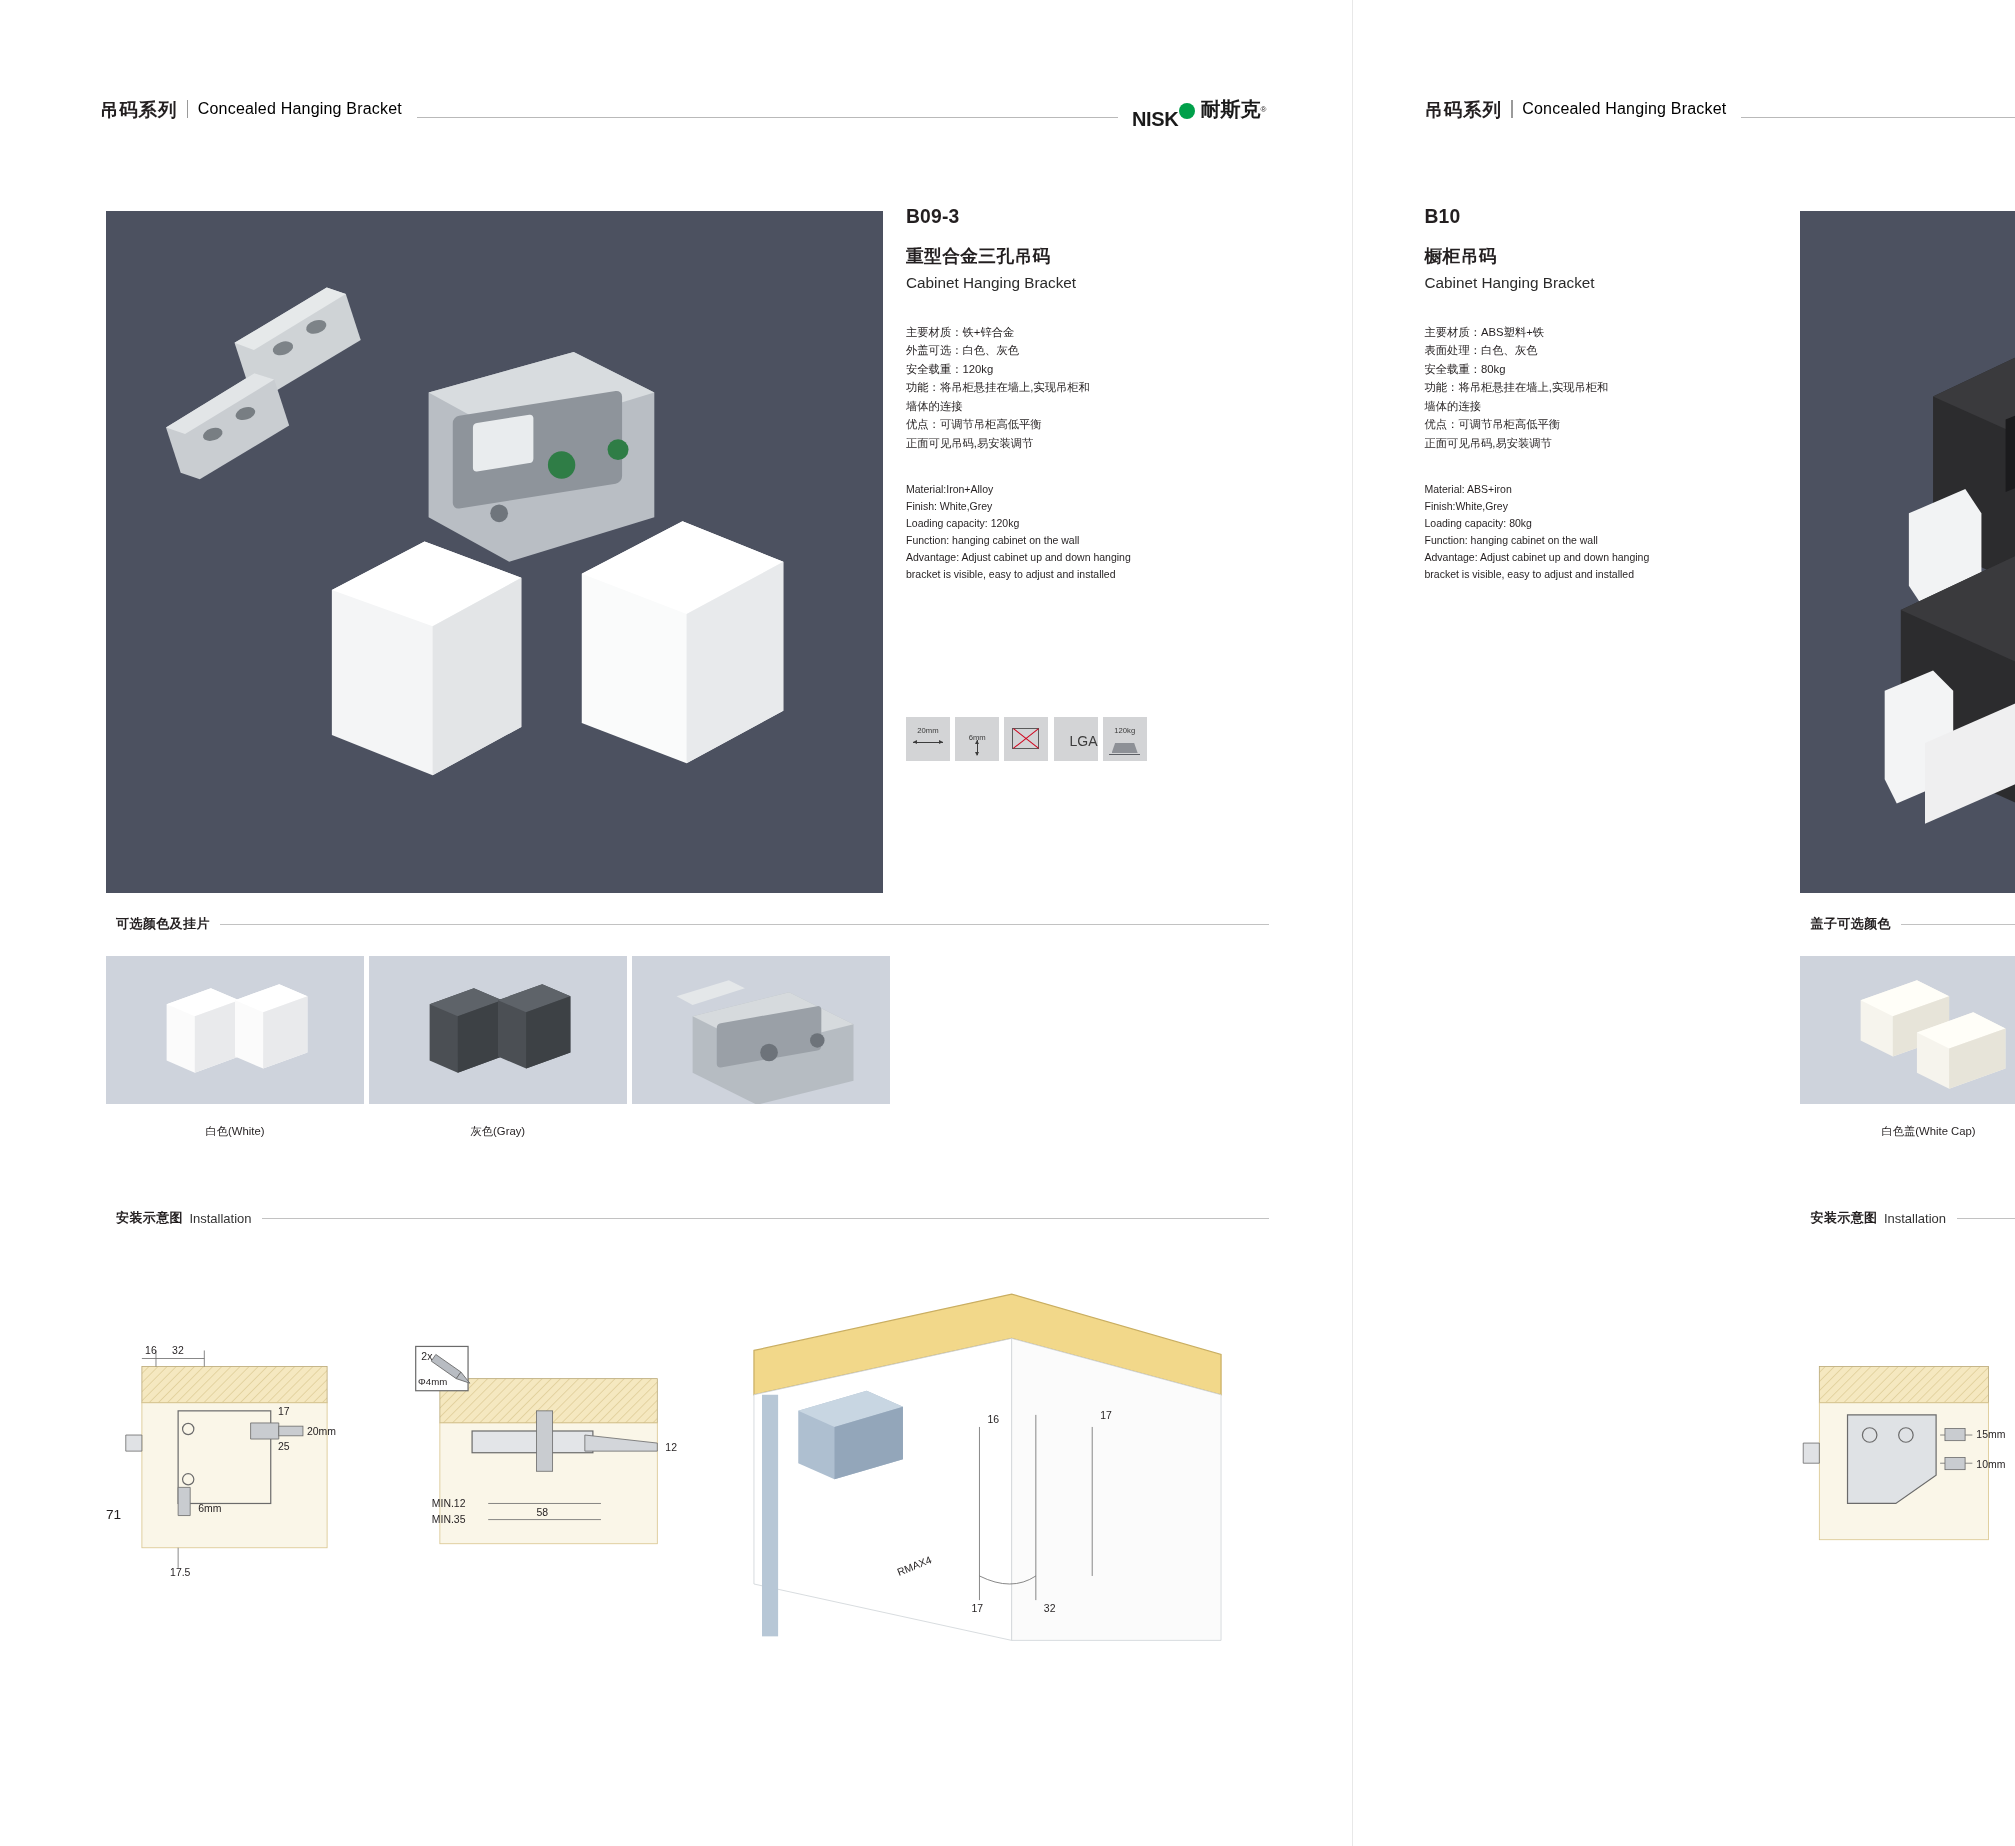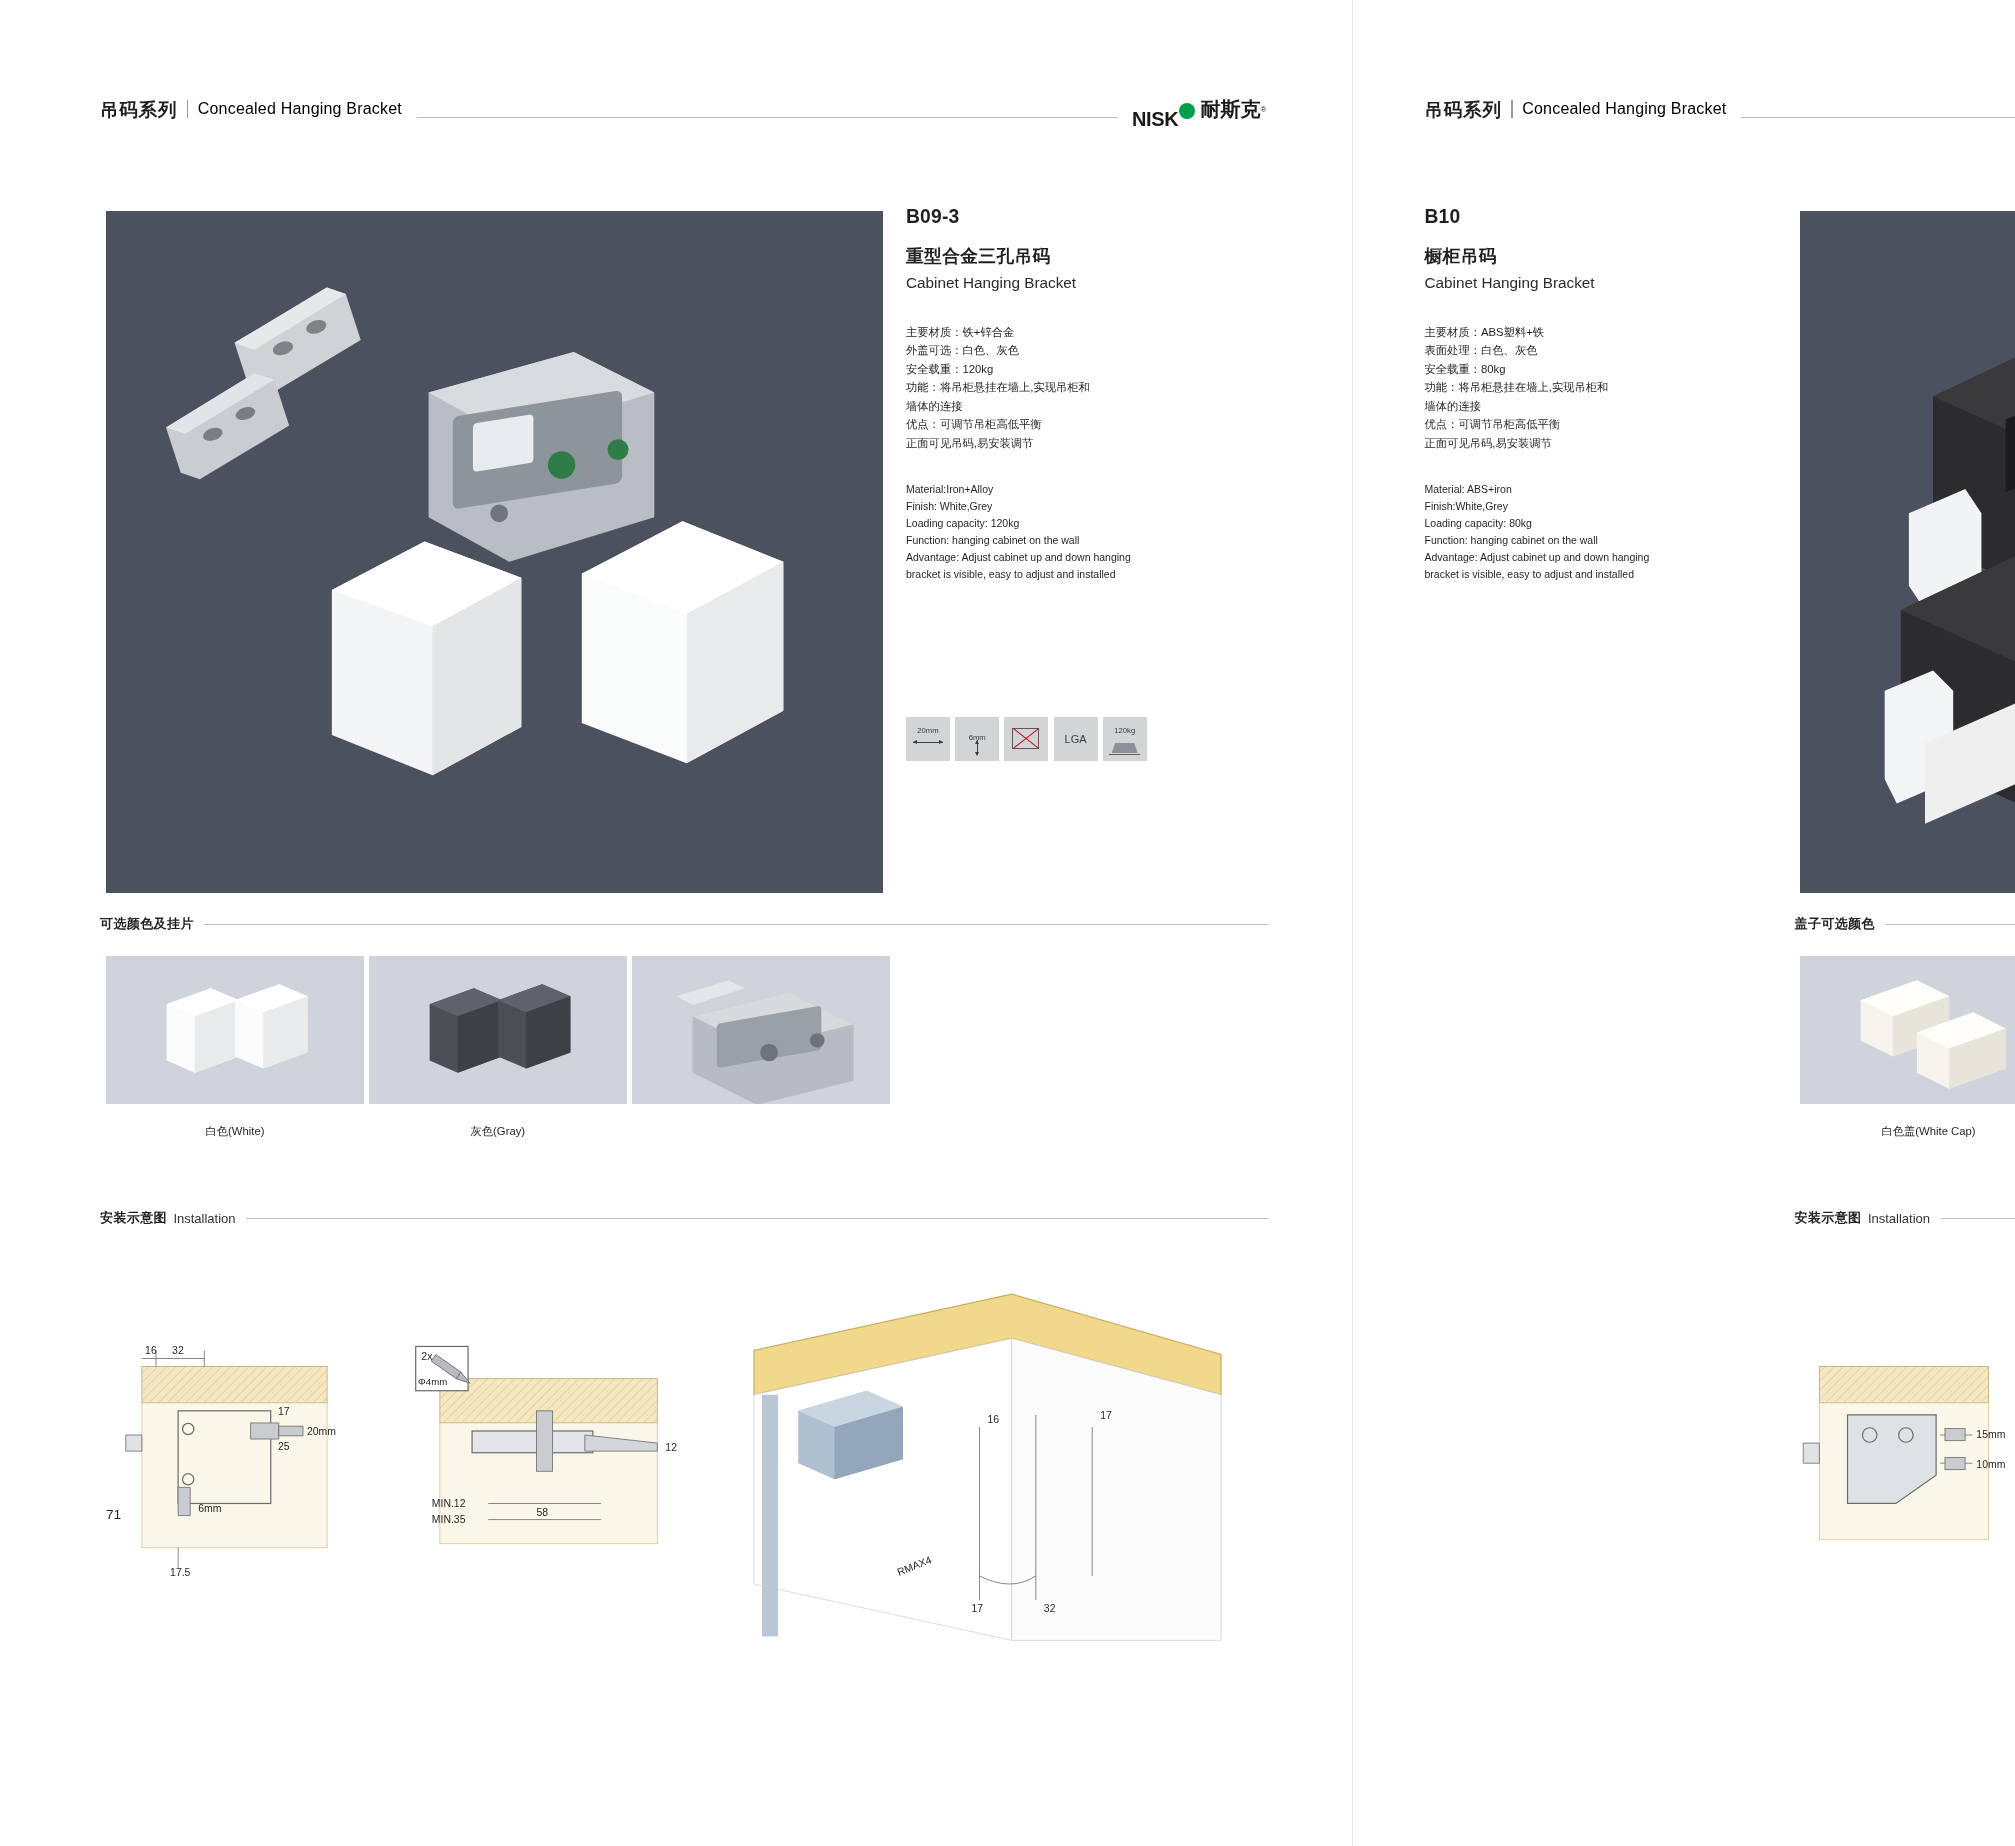--- a/index.html
+++ b/index.html
@@ -108,30 +108,30 @@
   }
   .no-mark:before, .no-mark:after {
     content:""; position:absolute; left:0; top:15.7px; width:32px; height:1.2px; background:#d0021b;
   }
   .no-mark:before { transform: rotate(38deg); }
   .no-mark:after  { transform: rotate(-38deg); }
   .no-box {
     position:absolute; left:8px; top:11.3px; width:27px; height:21px;
     border:1.2px solid #5a5a5a;
   }
-  .lga { font-size: 11px; color:#3c3c3c; position:absolute; left:0; right:0; top:16px; text-align:center; }
+  .lga { font-size: 14px; color:#3c3c3c; position:absolute; left:0; right:0; top:16px; text-align:right; }
   .trap {
     position:absolute; left: 8.9px; bottom: 8px; width: 26px; height: 10.5px;
     background:#8d9096; clip-path: polygon(14% 0, 86% 0, 100% 100%, 0 100%);
   }
   .trap-line { position:absolute; left:6.4px; right:6.4px; bottom:5.6px; height:1.2px; background:#5b5e64;}
 
   
   .sec { position: absolute; display: flex; align-items: center; }
-  .sec .sec-cn { font-size: 13px; font-weight: bold; letter-spacing: 0.4px; white-space: nowrap; }
+  .sec .sec-cn { font-size: 13px; font-weight: bold; letter-spacing: 0.4px; white-space: nowrap; margin-left: 16px; }
   .sec .sec-en { font-size: 13px; margin-left: 6.4px; white-space: nowrap; color:#333; }
   .sec .sec-rule { flex: 1 1 auto; height: 0.8px; background: #c2c2c2; margin-left: 10.5px; }
 
   .page-left .sec-colors { left: 100px; top: 915px; width: 1169px; }
   .page-right .sec-colors { left: 443px; top: 915px; width: 852px; }
   .page-left .sec-install { left: 100px; top: 1209px; width: 1169px; }
   .page-right .sec-install { left: 443px; top: 1209px; width: 852px; }
 
   
   .swatches { position: absolute; display: flex; gap: 4.8px; }

